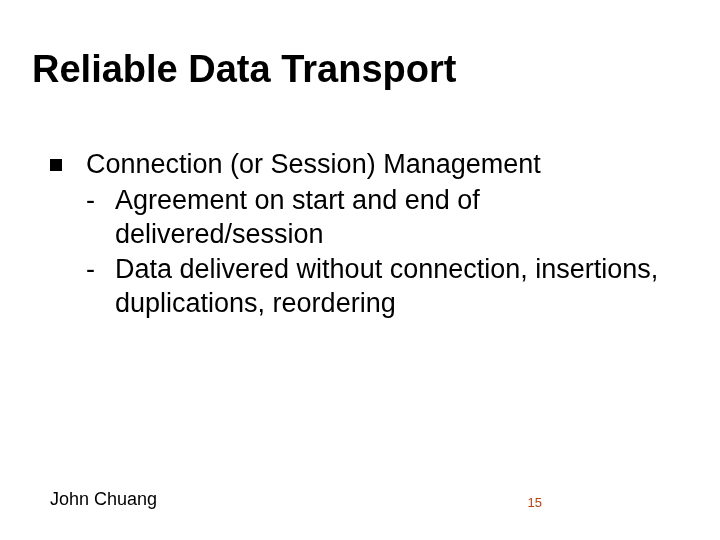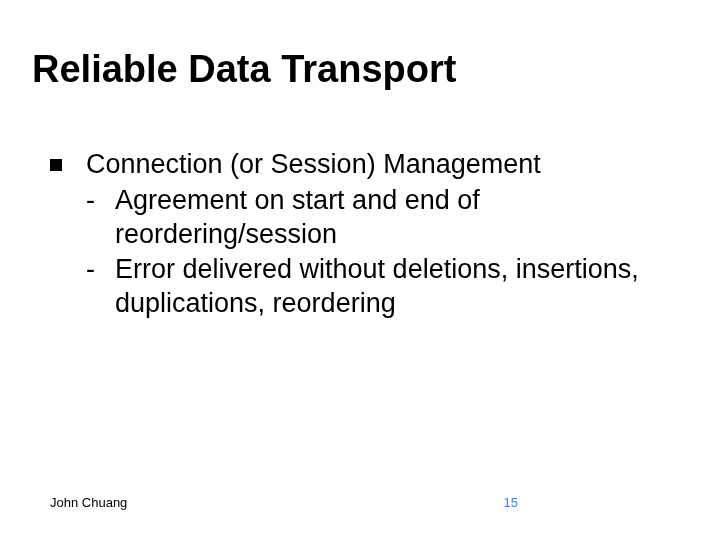--- a/index.html
+++ b/index.html
@@ -67,54 +67,54 @@
     line-height: 1.25;
   }
   .bullet-l2 .text {
     flex: 1 1 auto;
     font-family: Arial, sans-serif;
   }
   .footer-left {
     position: absolute;
     left: 50px;
     bottom: 30px;
-    font-size: 13px;
+    font-size: 18px;
     font-family: Arial, sans-serif;
     color: #000000;
   }
   .footer-right {
     position: absolute;
-    right: 62px;
+    right: 38px;
     bottom: 30px;
     font-size: 13px;
     font-family: Arial, sans-serif;
-    color: #3b82f6;
+    color: #c2410c;
   }
 </style>
 </head>
 <body>
 
 <div class="slide">
 
   <div class="title">Reliable Data Transport</div>
 
   <div class="content">
 
     <div class="bullet-l1">
       <div class="marker"></div>
       <div class="text">Connection (or Session) Management</div>
     </div>
     <div class="bullet-l2">
       <div class="dash">-</div>
-      <div class="text">Agreement on start and end of reordering/session</div>
+      <div class="text">Agreement on start and end of delivered/session</div>
     </div>
 
     <div class="bullet-l2">
       <div class="dash">-</div>
-      <div class="text">Error delivered without deletions, insertions, duplications, reordering</div>
+      <div class="text">Data delivered without connection, insertions, duplications, reordering</div>
     </div>
 
   </div>
 
   <div class="footer-left">John Chuang</div>
   <div class="footer-right">15</div>
 
 </div>
 
 </body></html>

